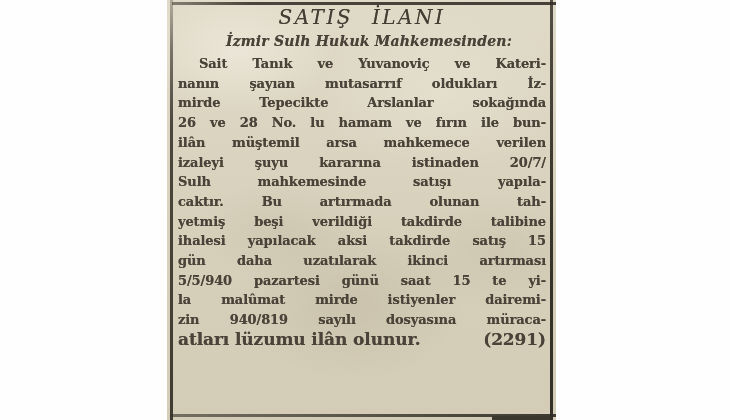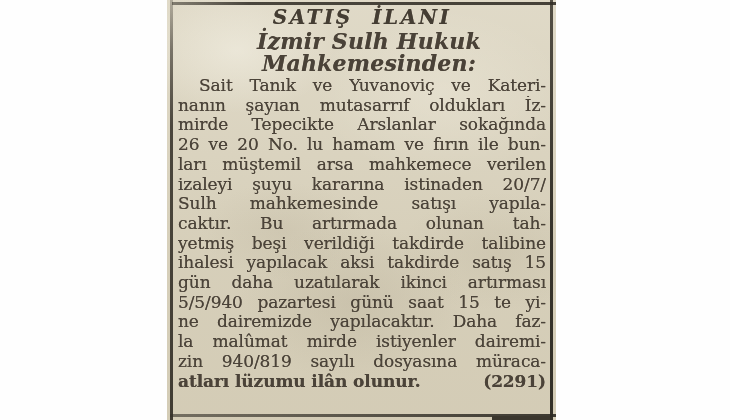--- a/index.html
+++ b/index.html
@@ -53,42 +53,42 @@
     position: absolute;
     left: 11px; top: 6px;
     width: 368px;
     color: #4b4339;
     text-shadow: 0 0 0.6px rgba(75,67,55,0.75);
   }
   .title {
     margin: 0;
     font-size: 20px;
     line-height: 23px;
-    font-weight: bold;
+    font-weight: normal;
     font-style: italic;
     text-align: center;
     letter-spacing: 2.5px;
     word-spacing: 10px;
     color: #443d33;
   }
   .subtitle {
     margin: 1px 0 0 14px;
-    font-size: 22px;
+    font-size: 14px;
     line-height: 22px;
     font-weight: bold;
     font-style: italic;
     text-align: center;
     letter-spacing: 0.2px;
     color: #4a4238;
   }
   .body-lines { margin-top: 2px; }
   .body-line {
-    font-size: 17px;
+    font-size: 13px;
     line-height: 19.7px;
-    font-weight: normal;
+    font-weight: bold;
     letter-spacing: -0.1px;
     text-align: justify;
     text-align-last: justify;
     white-space: nowrap;
     overflow: hidden;
   }
   .body-line:first-child { padding-left: 21px; }
   .last-line {
     display: flex;
     justify-content: space-between;
@@ -108,30 +108,29 @@
     <div class="rule-right"></div>
     <div class="rule-bottom"></div>
 
     <div class="content">
       <h1 class="title">SATIŞ  İLANI</h1>
       <h2 class="subtitle">İzmir Sulh Hukuk Mahkemesinden:</h2>
       <div class="body-lines">
           <div class="body-line">Sait Tanık ve Yuvanoviç ve Kateri-</div>
           <div class="body-line">nanın şayıan mutasarrıf oldukları İz-</div>
           <div class="body-line">mirde Tepecikte Arslanlar sokağında</div>
-          <div class="body-line">26 ve 20 No. lu hamam ve fırın ile bun-</div>
-          <div class="body-line">ları müştemil arsa mahkemece verilen</div>
+          <div class="body-line">26 ve 28 No. lu hamam ve fırın ile bun-</div>
+          <div class="body-line">ilân müştemil arsa mahkemece verilen</div>
           <div class="body-line">izaleyi şuyu kararına istinaden 20/7/</div>
           <div class="body-line">Sulh mahkemesinde satışı yapıla-</div>
           <div class="body-line">caktır. Bu artırmada olunan tah-</div>
           <div class="body-line">yetmiş beşi verildiği takdirde talibine</div>
           <div class="body-line">ihalesi yapılacak aksi takdirde satış 15</div>
           <div class="body-line">gün daha uzatılarak ikinci artırması</div>
           <div class="body-line">5/5/940 pazartesi günü saat 15 te yi-</div>
-          <div class="body-line">ne dairemizde yapılacaktır. Daha faz-</div>
           <div class="body-line">la malûmat mirde istiyenler dairemi-</div>
           <div class="body-line">zin 940/819 sayılı dosyasına müraca-</div>
         </div>
       <div class="last-line">
         <span>atları lüzumu ilân olunur.</span>
         <span>(2291)</span>
       </div>
     </div>
 
     <div class="fragment-bottom-right"></div>

